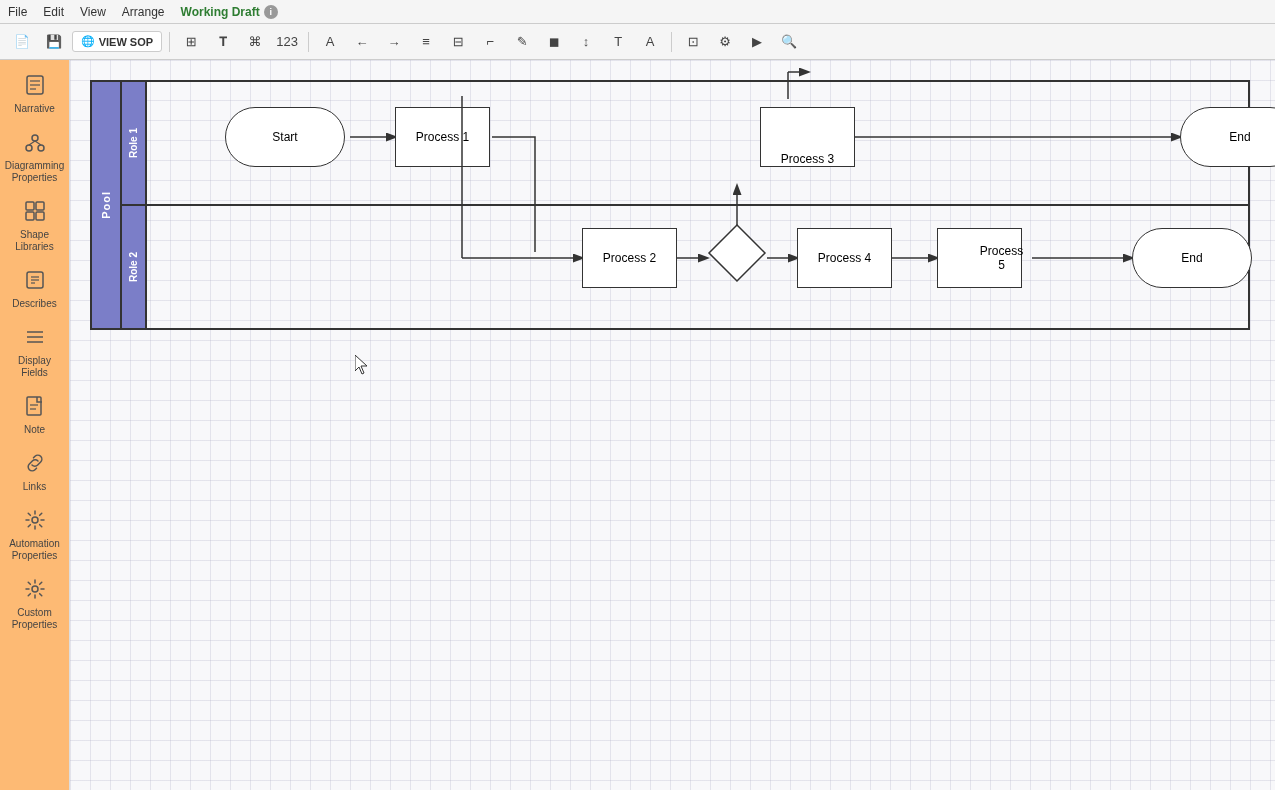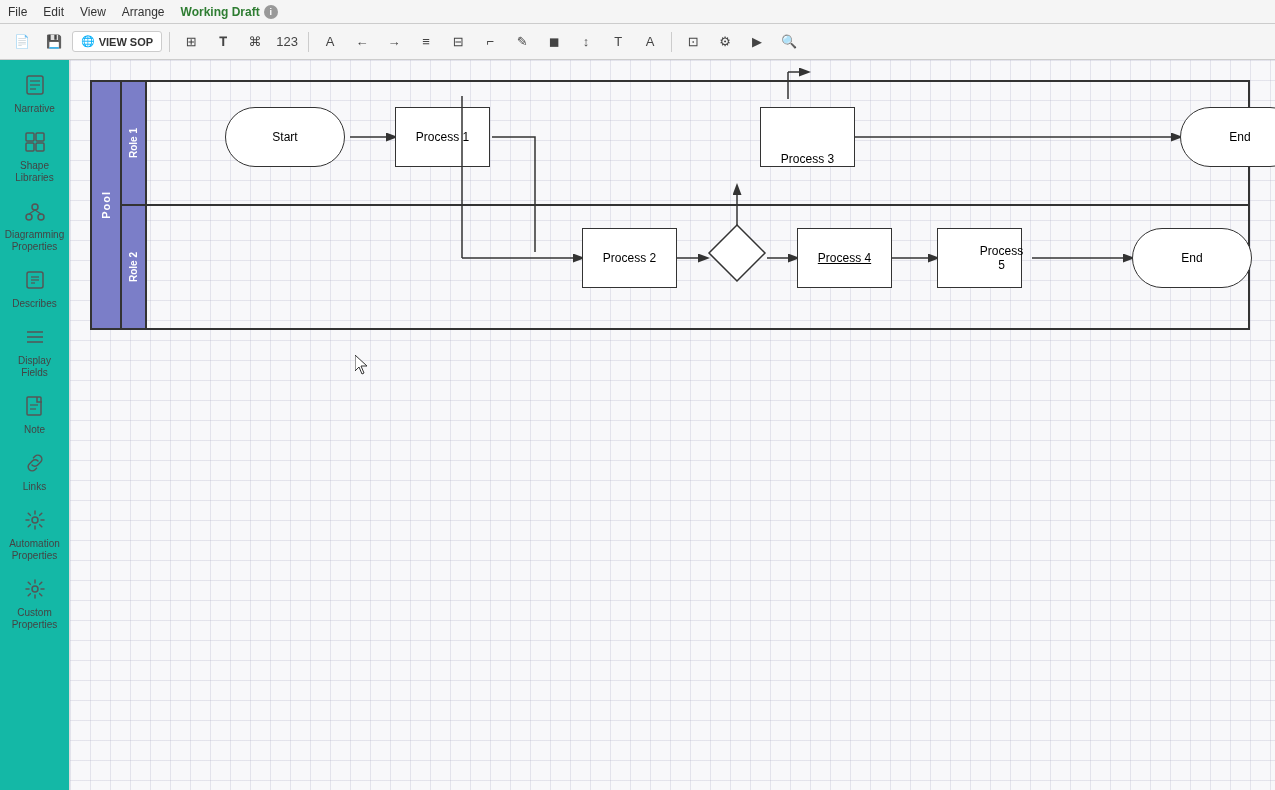--- a/index.html
+++ b/index.html
@@ -31,21 +31,21 @@
       background: white; font-size: 11px; color: #333; font-weight: bold;
     }
 
     
     #main {
       display: flex; height: calc(790px - 60px);
     }
 
     
     #sidebar {
-      width: 70px; background: #14b8a6; border-right: 1px solid #ddd;
+      width: 70px; background: #fdba74; border-right: 1px solid #ddd;
       display: flex; flex-direction: column; align-items: center; padding: 8px 0; gap: 4px;
       overflow-y: auto;
     }
     .sidebar-item {
       display: flex; flex-direction: column; align-items: center; gap: 2px;
       cursor: pointer; padding: 6px 4px; border-radius: 4px; width: 64px;
       text-align: center;
     }
     .sidebar-icon { font-size: 18px; color: #555; }
     .sidebar-label { font-size: 10px; color: #444; line-height: 1.2; }
@@ -184,39 +184,39 @@
             <line x1="6" y1="7" x2="16" y2="7" stroke="#555" stroke-width="1.2"></line>
             <line x1="6" y1="11" x2="16" y2="11" stroke="#555" stroke-width="1.2"></line>
             <line x1="6" y1="15" x2="12" y2="15" stroke="#555" stroke-width="1.2"></line>
           </svg>
       </div>
       <span class="sidebar-label">Narrative</span>
     </div>
     <div class="sidebar-item">
       <div class="sidebar-icon">
         <svg width="22" height="22" viewBox="0 0 22 22">
-            <rect x="2" y="2" width="8" height="8" rx="1" fill="none" stroke="#555" stroke-width="1.5"></rect>
-            <rect x="12" y="2" width="8" height="8" rx="1" fill="none" stroke="#555" stroke-width="1.5"></rect>
-            <rect x="2" y="12" width="8" height="8" rx="1" fill="none" stroke="#555" stroke-width="1.5"></rect>
-            <rect x="12" y="12" width="8" height="8" rx="1" fill="none" stroke="#555" stroke-width="1.5"></rect>
-          </svg>
-      </div>
-      <span class="sidebar-label">Shape Libraries</span>
-    </div>
-    <div class="sidebar-item">
-      <div class="sidebar-icon">
-        <svg width="22" height="22" viewBox="0 0 22 22">
             <circle cx="11" cy="7" r="3" fill="none" stroke="#555" stroke-width="1.5"></circle>
             <circle cx="5" cy="17" r="3" fill="none" stroke="#555" stroke-width="1.5"></circle>
             <circle cx="17" cy="17" r="3" fill="none" stroke="#555" stroke-width="1.5"></circle>
             <line x1="11" y1="10" x2="5" y2="14" stroke="#555" stroke-width="1.2"></line>
             <line x1="11" y1="10" x2="17" y2="14" stroke="#555" stroke-width="1.2"></line>
           </svg>
       </div>
       <span class="sidebar-label">Diagramming Properties</span>
+    </div>
+    <div class="sidebar-item">
+      <div class="sidebar-icon">
+        <svg width="22" height="22" viewBox="0 0 22 22">
+            <rect x="2" y="2" width="8" height="8" rx="1" fill="none" stroke="#555" stroke-width="1.5"></rect>
+            <rect x="12" y="2" width="8" height="8" rx="1" fill="none" stroke="#555" stroke-width="1.5"></rect>
+            <rect x="2" y="12" width="8" height="8" rx="1" fill="none" stroke="#555" stroke-width="1.5"></rect>
+            <rect x="12" y="12" width="8" height="8" rx="1" fill="none" stroke="#555" stroke-width="1.5"></rect>
+          </svg>
+      </div>
+      <span class="sidebar-label">Shape Libraries</span>
     </div>
     <div class="sidebar-item">
       <div class="sidebar-icon">
         <svg width="22" height="22" viewBox="0 0 22 22">
             <rect x="3" y="3" width="16" height="16" rx="2" fill="none" stroke="#555" stroke-width="1.5"></rect>
             <line x1="7" y1="8" x2="15" y2="8" stroke="#555" stroke-width="1.2"></line>
             <line x1="7" y1="11" x2="15" y2="11" stroke="#555" stroke-width="1.2"></line>
             <line x1="7" y1="14" x2="11" y2="14" stroke="#555" stroke-width="1.2"></line>
           </svg>
       </div>
@@ -357,21 +357,21 @@
             <div class="shape shape-rect" style="left:435px; top:22px; width:95px; height:60px;">
               <span>Process 2</span>
             </div>
 
             <div style="position:absolute; left:560px; top:17px; width:60px; height:60px;">
               <svg width="60" height="60" viewBox="0 0 60 60">
                 <polygon points="30,2 58,30 30,58 2,30" fill="white" stroke="#333" stroke-width="1.5"></polygon>
               </svg>
             </div>
 
-            <div class="shape shape-rect" style="left:650px; top:22px; width:95px; height:60px;text-decoration:underline;">
+            <div class="shape shape-rect" style="left:650px; top:22px; width:95px; height:60px;">
               <span>Process 4</span>
             </div>
 
             <div class="shape shape-rect" style="left:790px; top:22px; width:85px; height:60px;padding-left:44px;">
               <span>Process 5</span>
             </div>
 
             <div class="shape shape-oval" style="left:985px; top:22px; width:120px; height:60px;">
               <span>End</span>
             </div>

